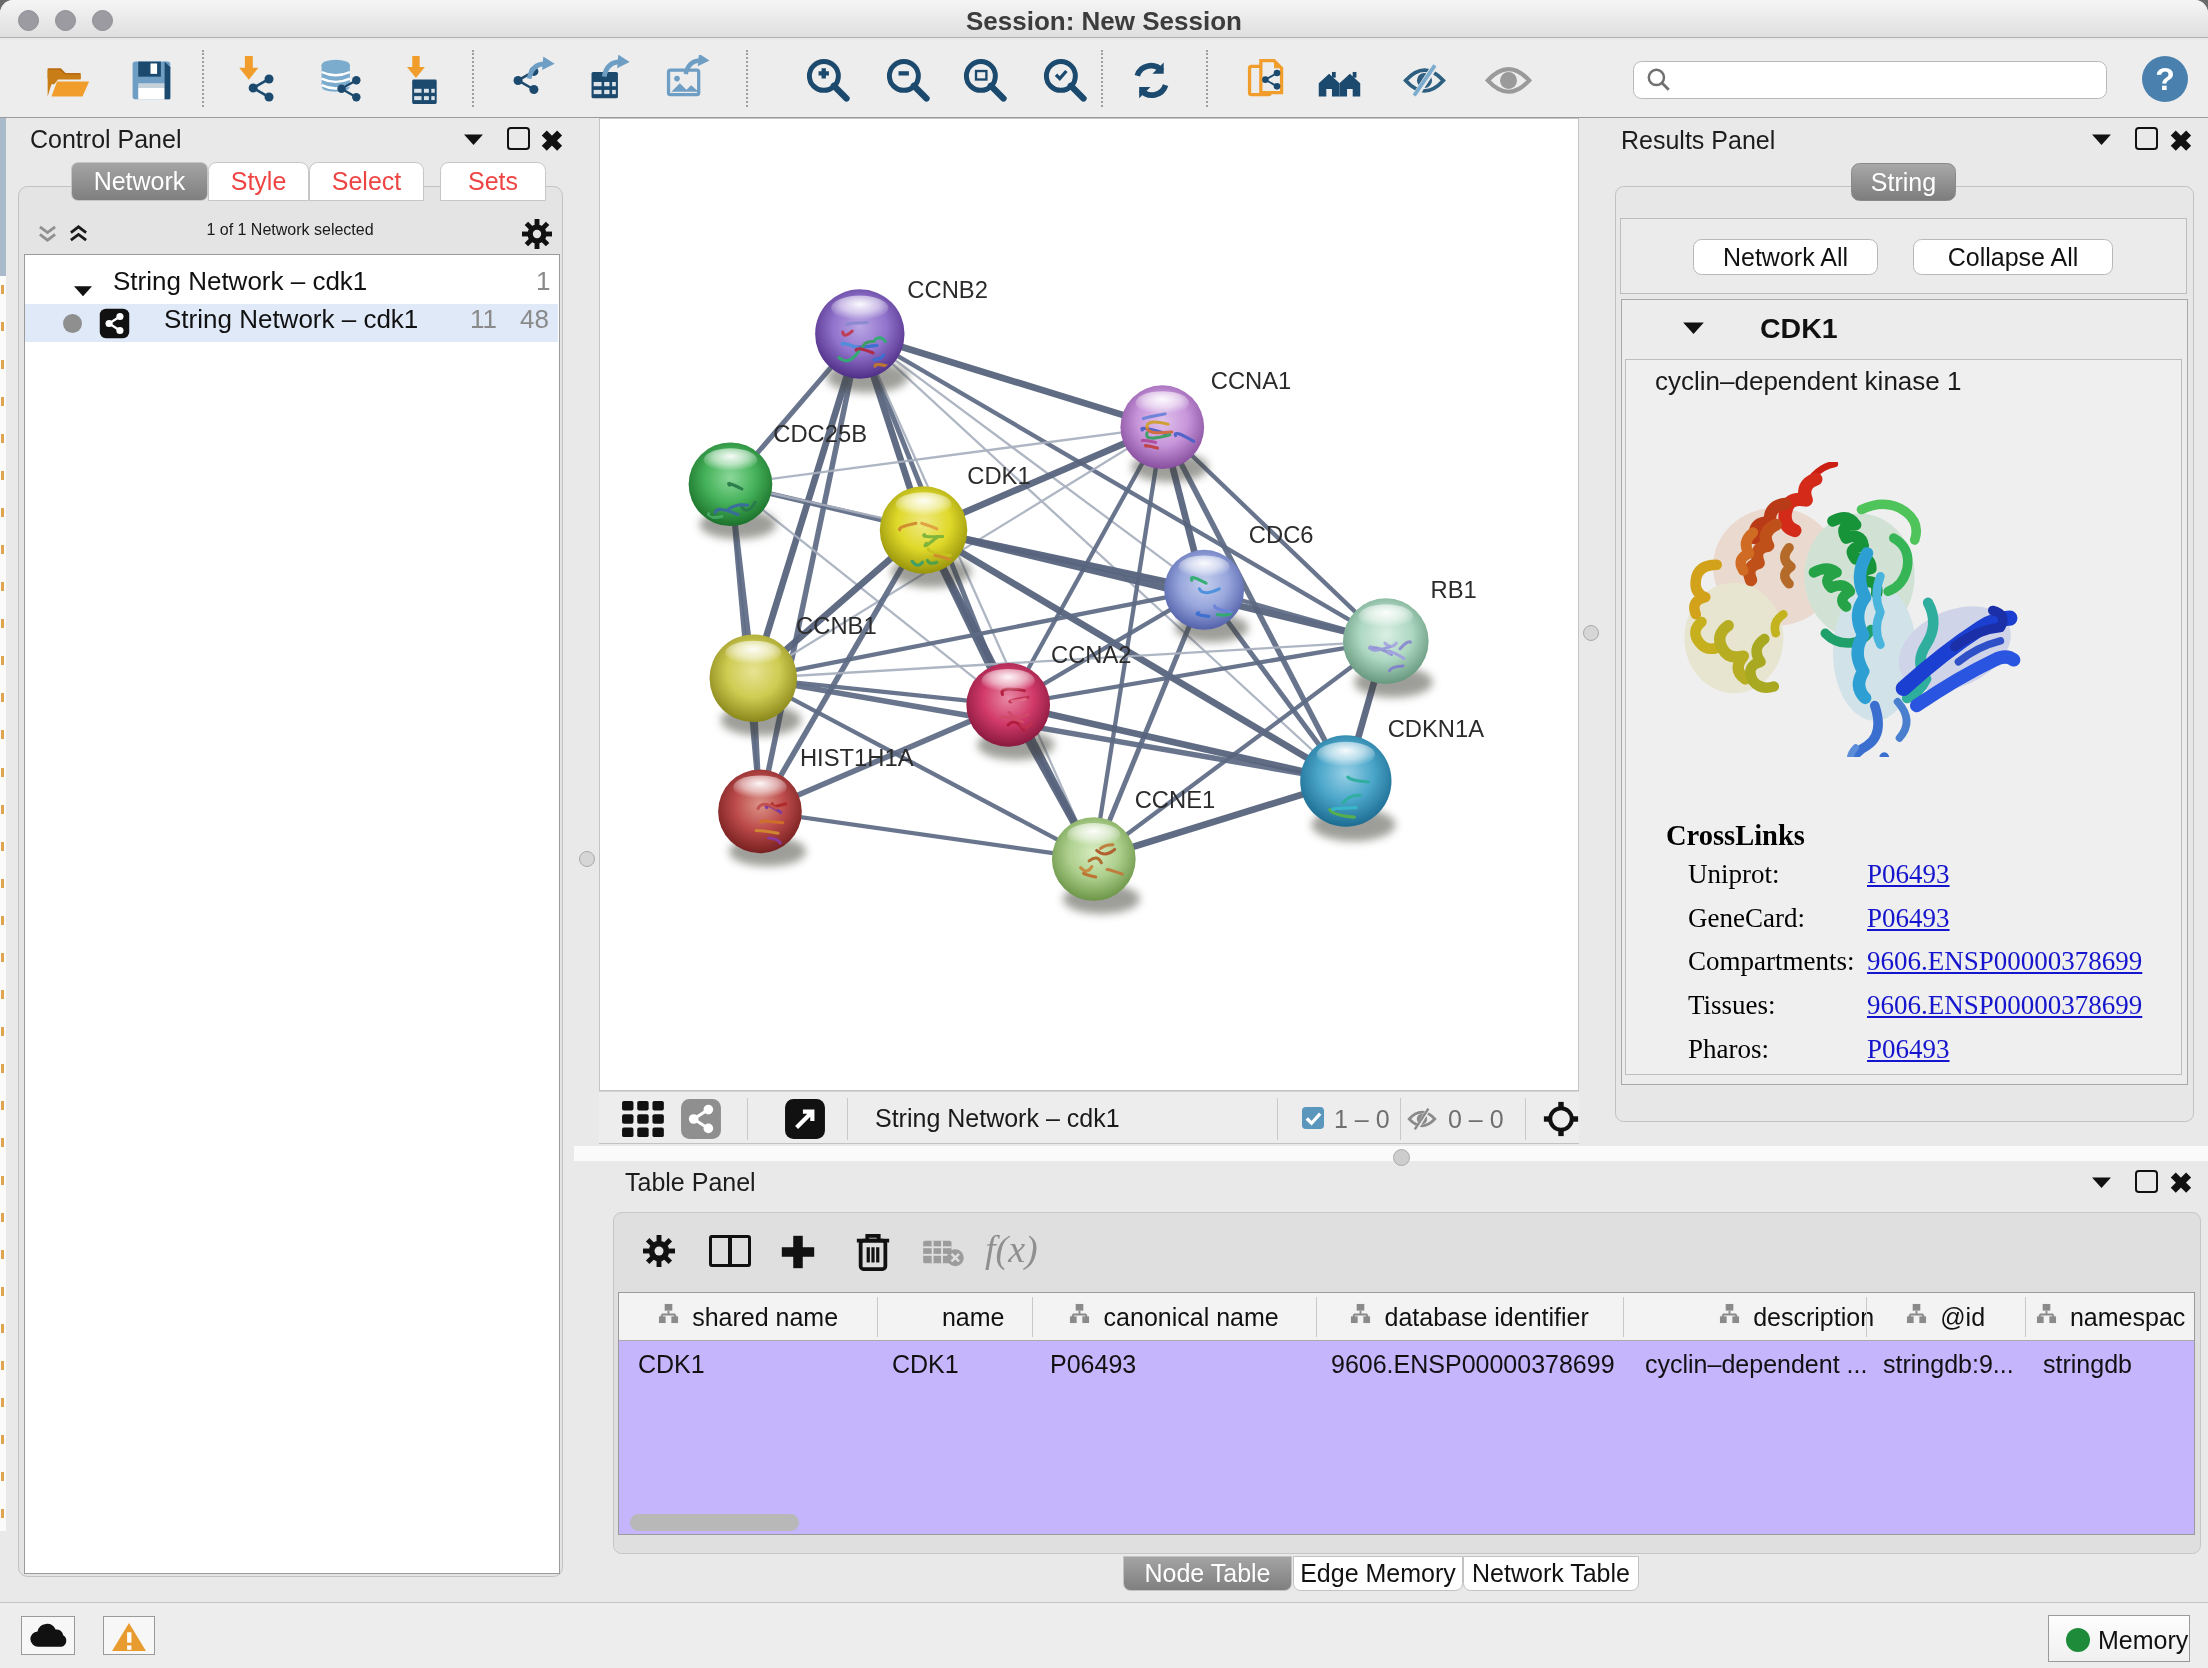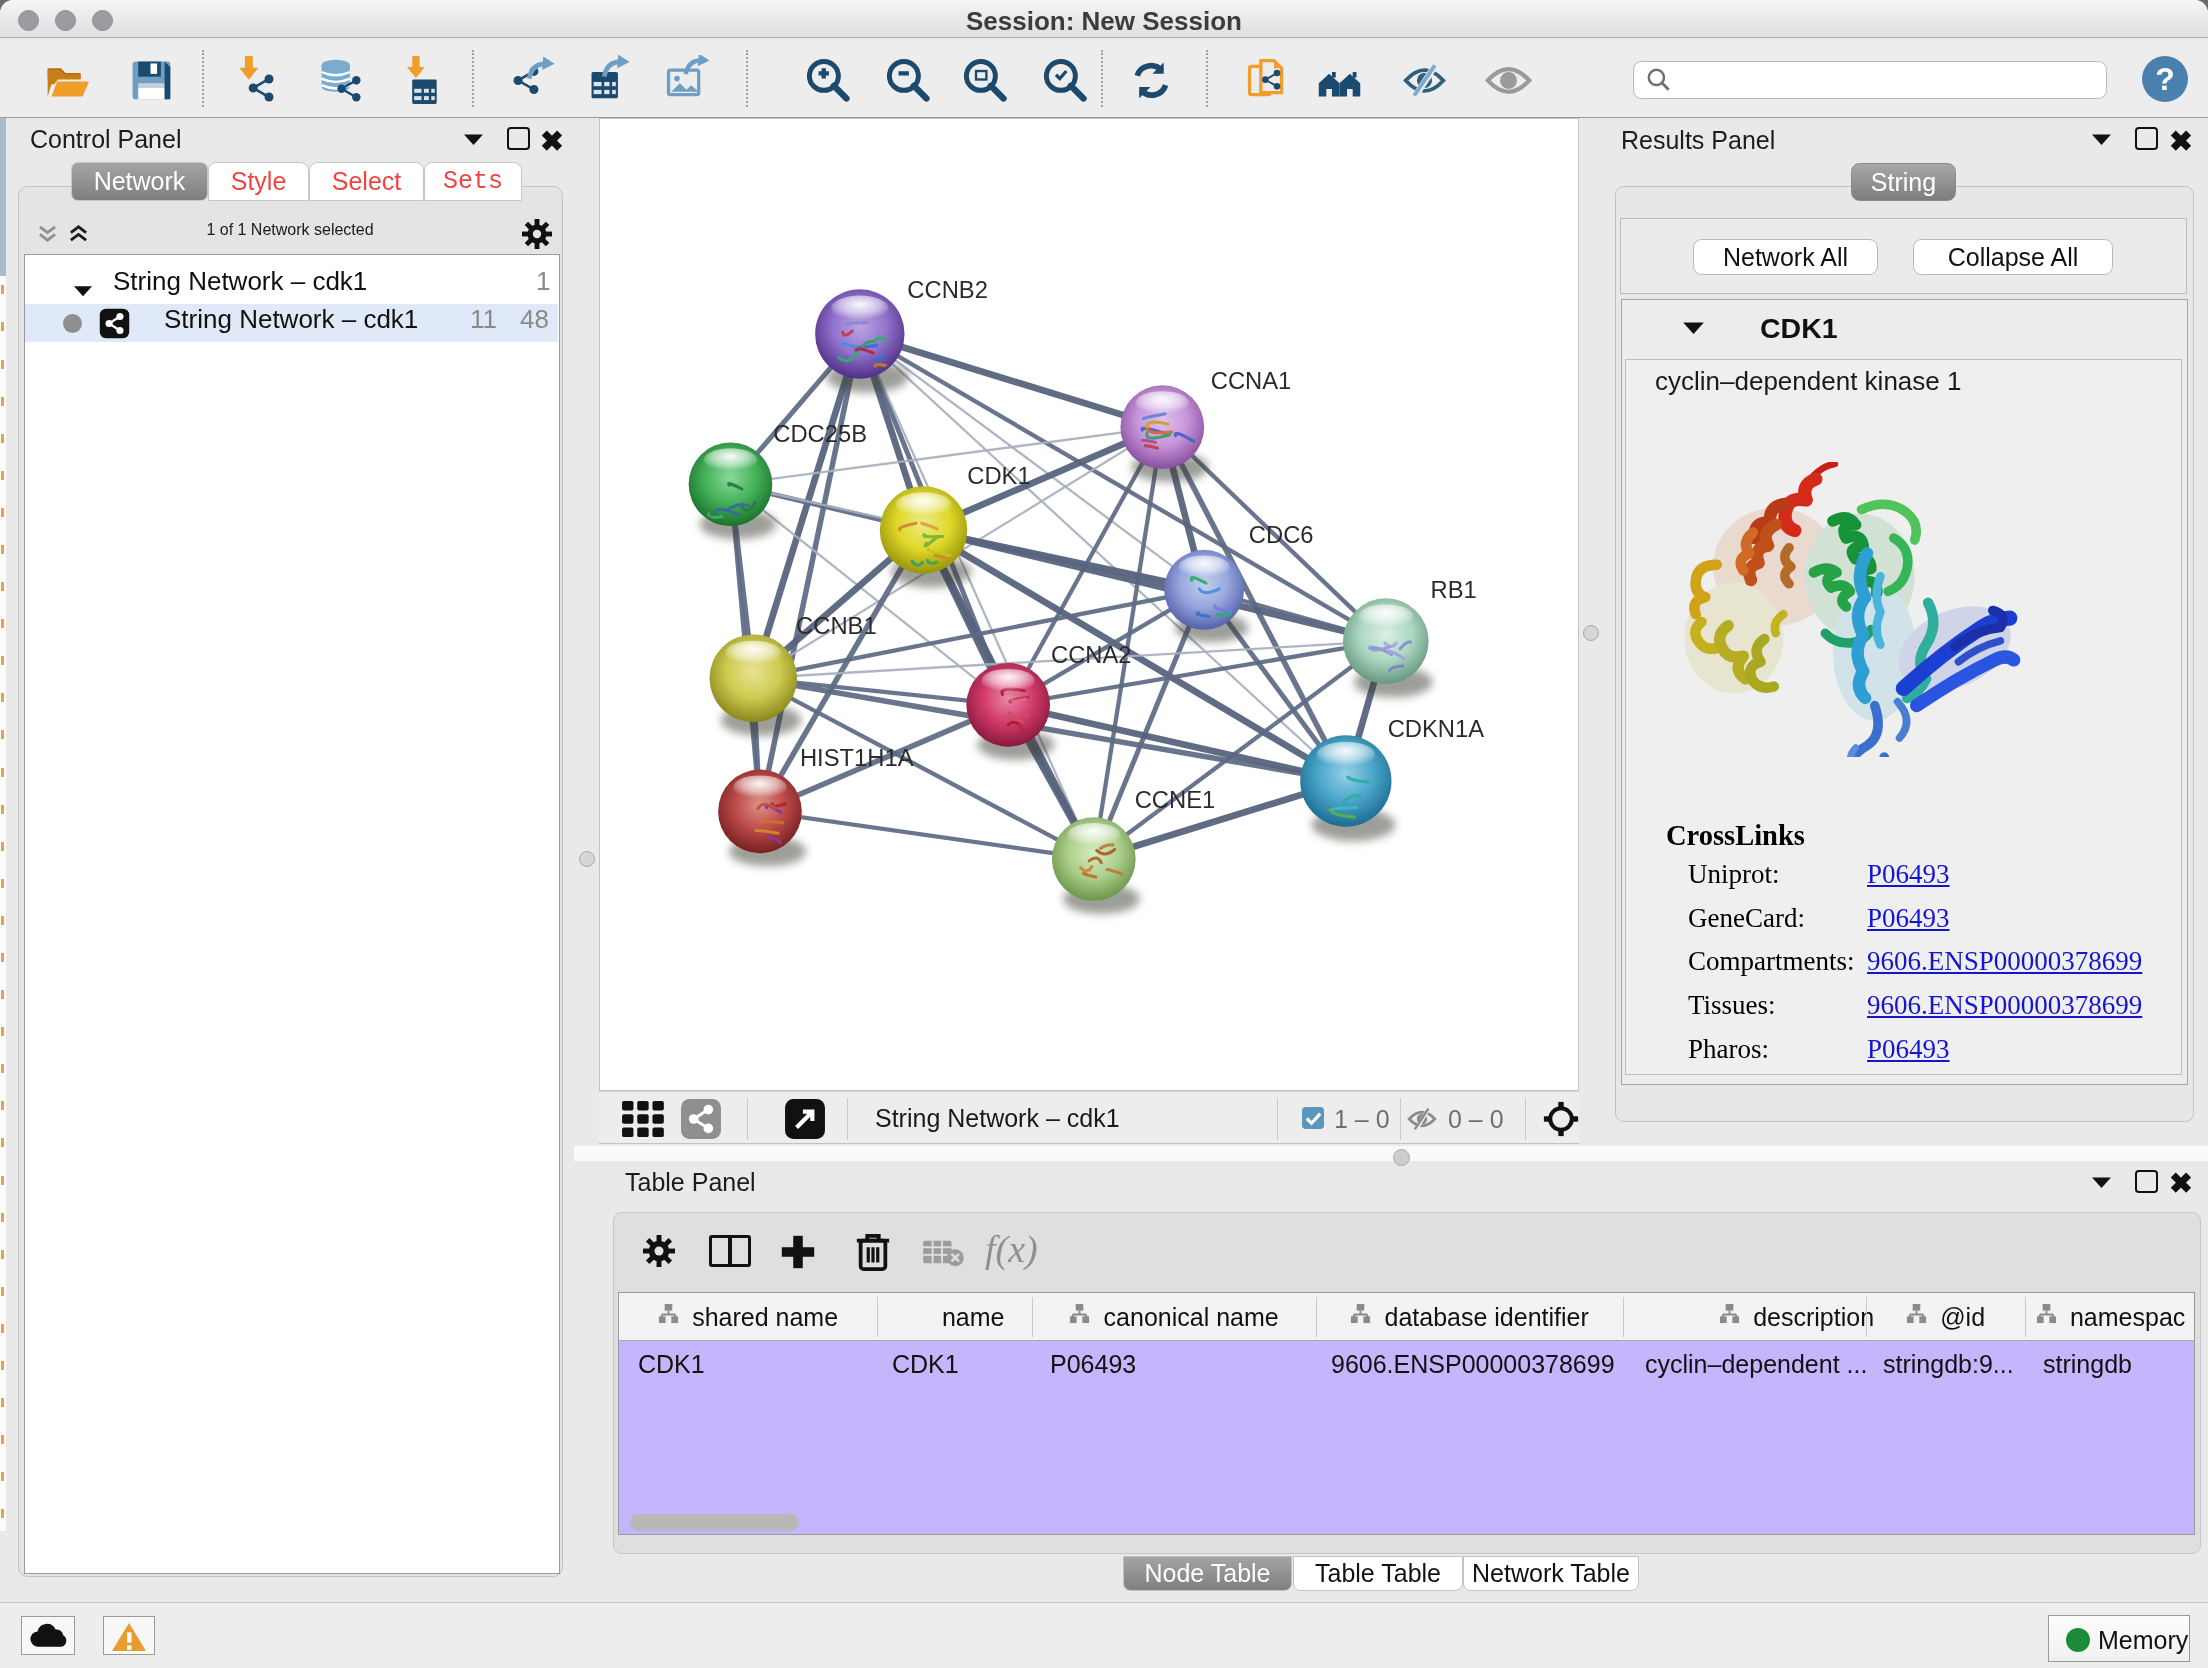--- a/index.html
+++ b/index.html
@@ -224,21 +224,21 @@
 </div>
 <div class="abs ptitle" style="left:30px;top:125px">Control Panel</div>
 <div class="abs" style="left:463px;top:132px"><svg width="21" height="13.3" viewBox="0 0 20 12" xmlns="http://www.w3.org/2000/svg">
         <path d="M1,1 h18 l-9,10 z" fill="#111"></path>
       </svg></div>
 <div class="abs" style="left:507px;top:127px;width:23px;height:23px;border:2.9px solid #111;border-radius:3.8px"></div>
 <div class="abs" style="left:540px;top:125px;font-size:28.5px;font-weight:700;color:#111">✖</div>
 <div class="tab tabsel" style="left:71px;width:137px;border-radius:7px;">Network</div>
 <div class="tab" style="left:208px;width:101px;border-radius:8.6px 8.6px 0 0;">Style</div>
 <div class="tab" style="left:309px;width:115px;border-radius:8.6px 8.6px 0 0;">Select</div>
-<div class="tab" style="left:424px;width:98px;border-radius:8.6px 8.6px 0 0;font-family:Liberation Mono, monospace;">Sets</div>
+<div class="tab" style="left:440px;width:106px;border-radius:8.6px 8.6px 0 0;">Sets</div>
 <div class="abs" id="cp-sub"></div>
 <div class="abs" style="left:37px;top:224px"><svg width="21" height="19" viewBox="0 0 22 20" xmlns="http://www.w3.org/2000/svg">
         <path d="M3,3 l8,6 l8,-6 M3,11 l8,6 l8,-6" stroke="#909090" stroke-width="3" fill="none"></path>
       </svg></div>
 <div class="abs" style="left:68px;top:224px"><svg width="21" height="19" viewBox="0 0 22 20" xmlns="http://www.w3.org/2000/svg">
         <path d="M3,9 l8,-6 l8,6 M3,17 l8,-6 l8,6" stroke="#1a1a1a" stroke-width="3" fill="none"></path>
       </svg></div>
 <div class="abs" style="left:114px;top:221px;width:352px;text-align:center;font-size:16px;color:#1a1a1a">1 of 1 Network selected</div>
 <div class="abs" style="left:522px;top:219px"><svg width="30" height="30" viewBox="-16.0 -16.0 32 32" xmlns="http://www.w3.org/2000/svg">
         <g>
@@ -784,21 +784,21 @@
 <div class="td" style="left:19px">CDK1</div>
 <div class="td" style="left:273px">CDK1</div>
 <div class="td" style="left:431px">P06493</div>
 <div class="td" style="left:712px">9606.ENSP00000378699</div>
 <div class="td" style="left:1026px">cyclin–dependent ...</div>
 <div class="td" style="left:1264px">stringdb:9...</div>
 <div class="td" style="left:1424px">stringdb</div>
 <div style="position:absolute;left:11.4px;top:221px;width:169px;height:17px;border-radius:8.6px;background:#b8b8b8"></div>
 </div>
 <div class="btab" style="left:1123px;width:169px;background:linear-gradient(#a4a4a4,#7f7f7f);color:#fff;">Node Table</div>
-<div class="btab" style="left:1293px;width:170px;">Table Table</div>
+<div class="btab" style="left:1293px;width:170px;">Edge Memory</div>
 <div class="btab" style="left:1463px;width:176px;">Network Table</div>
 <div class="abs" id="statusbar">
 <div class="sbtn" style="left:21px;top:13.3px;width:54px;height:39px;text-align:center;padding-top:4.8px"><svg width="40" height="28.5" viewBox="0 0 42 30" xmlns="http://www.w3.org/2000/svg">
           <path d="M11,26 a8,8 0 0 1 -1,-16 a10,10 0 0 1 19,-2 a7,7 0 0 1 8,6 a6.5,6.5 0 0 1 -2,12 z" fill="#111"></path>
         </svg></div>
 <div class="sbtn" style="left:103px;top:13.3px;width:52px;height:39px;text-align:center;padding-top:3.8px"><svg width="38" height="32" viewBox="0 0 40 34" xmlns="http://www.w3.org/2000/svg">
           <path d="M20,2 L38,32 H2 Z" fill="#e89b2e"></path>
           <rect x="18" y="12" width="4.6" height="11" fill="#fff"></rect>
           <rect x="18" y="26" width="4.6" height="4.6" fill="#fff"></rect>
         </svg></div>

